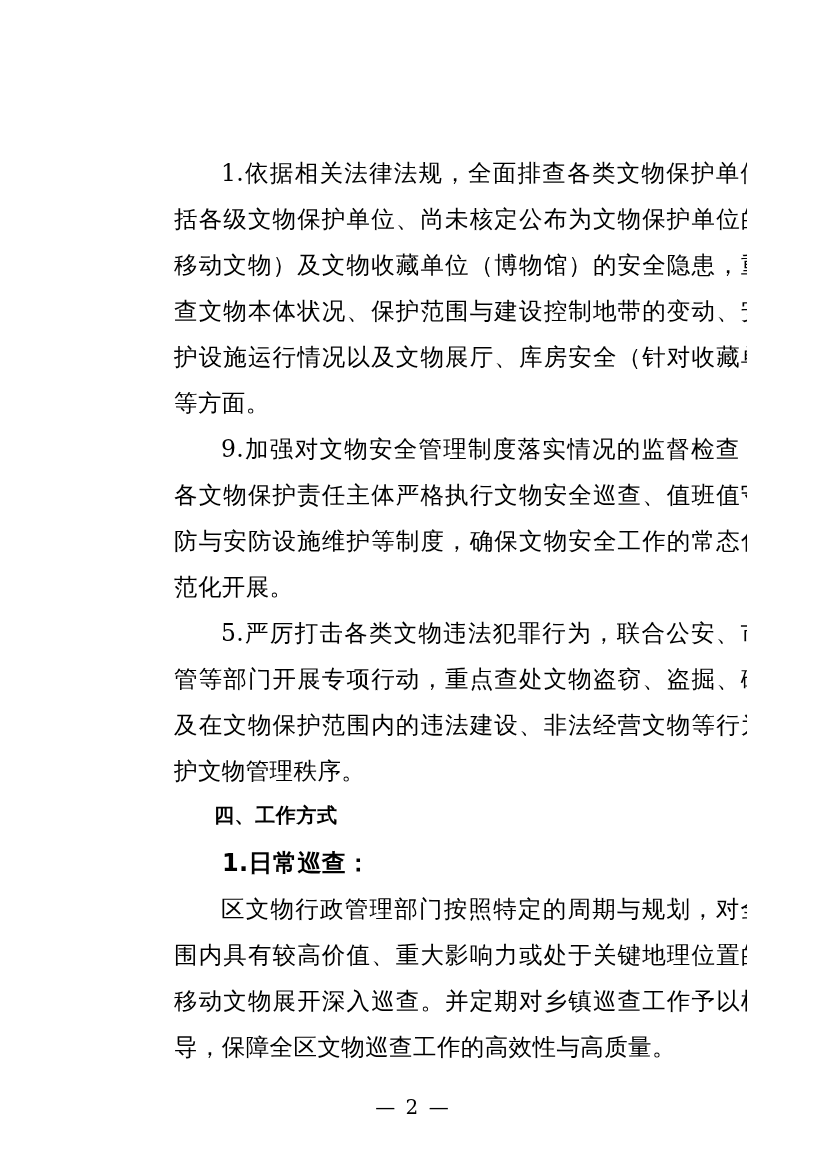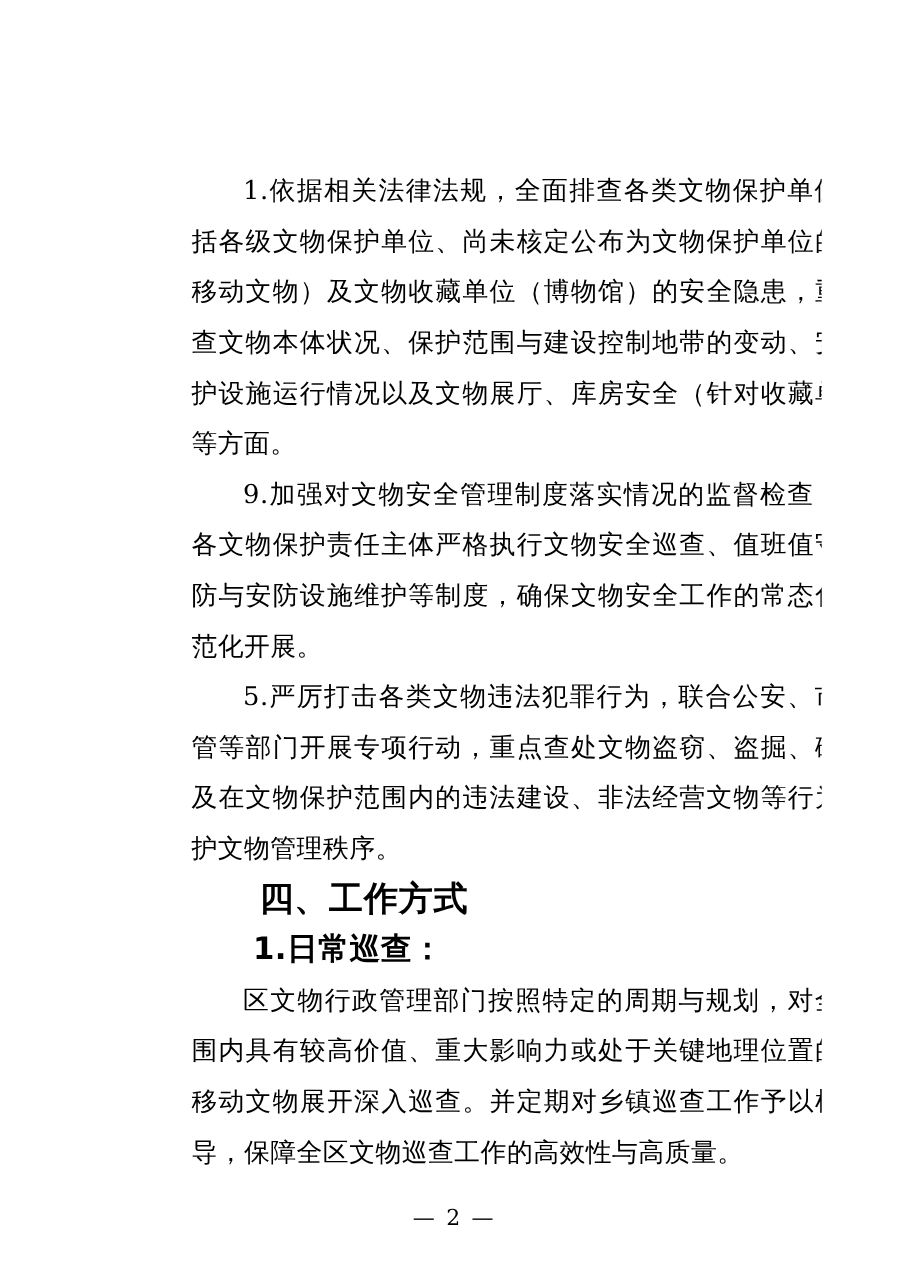--- a/index.html
+++ b/index.html
@@ -29,30 +29,30 @@
     font-size: 23.5px;
     line-height: 46px;
     text-align: justify;
     text-justify: inter-ideograph;
     text-indent: 2em;
     margin: 0;
     letter-spacing: 0.4px;
     font-family: "DejaVu Serif", "Liberation Serif", serif;
   }
   .heading {
-    font-size: 31px;
+    font-size: 20px;
     line-height: 46px;
     margin: 0;
     text-indent: 2em;
     font-weight: bold;
     letter-spacing: 0.6px;
-    font-family: Liberation Serif, serif;
+    font-family: Liberation Mono, monospace;
   }
   .subheading {
-    font-size: 28px;
+    font-size: 24px;
     line-height: 46px;
     margin: 0;
     text-indent: 2em;
     font-weight: bold;
     letter-spacing: 0.4px;
     font-family: "DejaVu Sans", "Liberation Sans", sans-serif;
   }
   .footer {
     position: absolute;
     left: 0;

